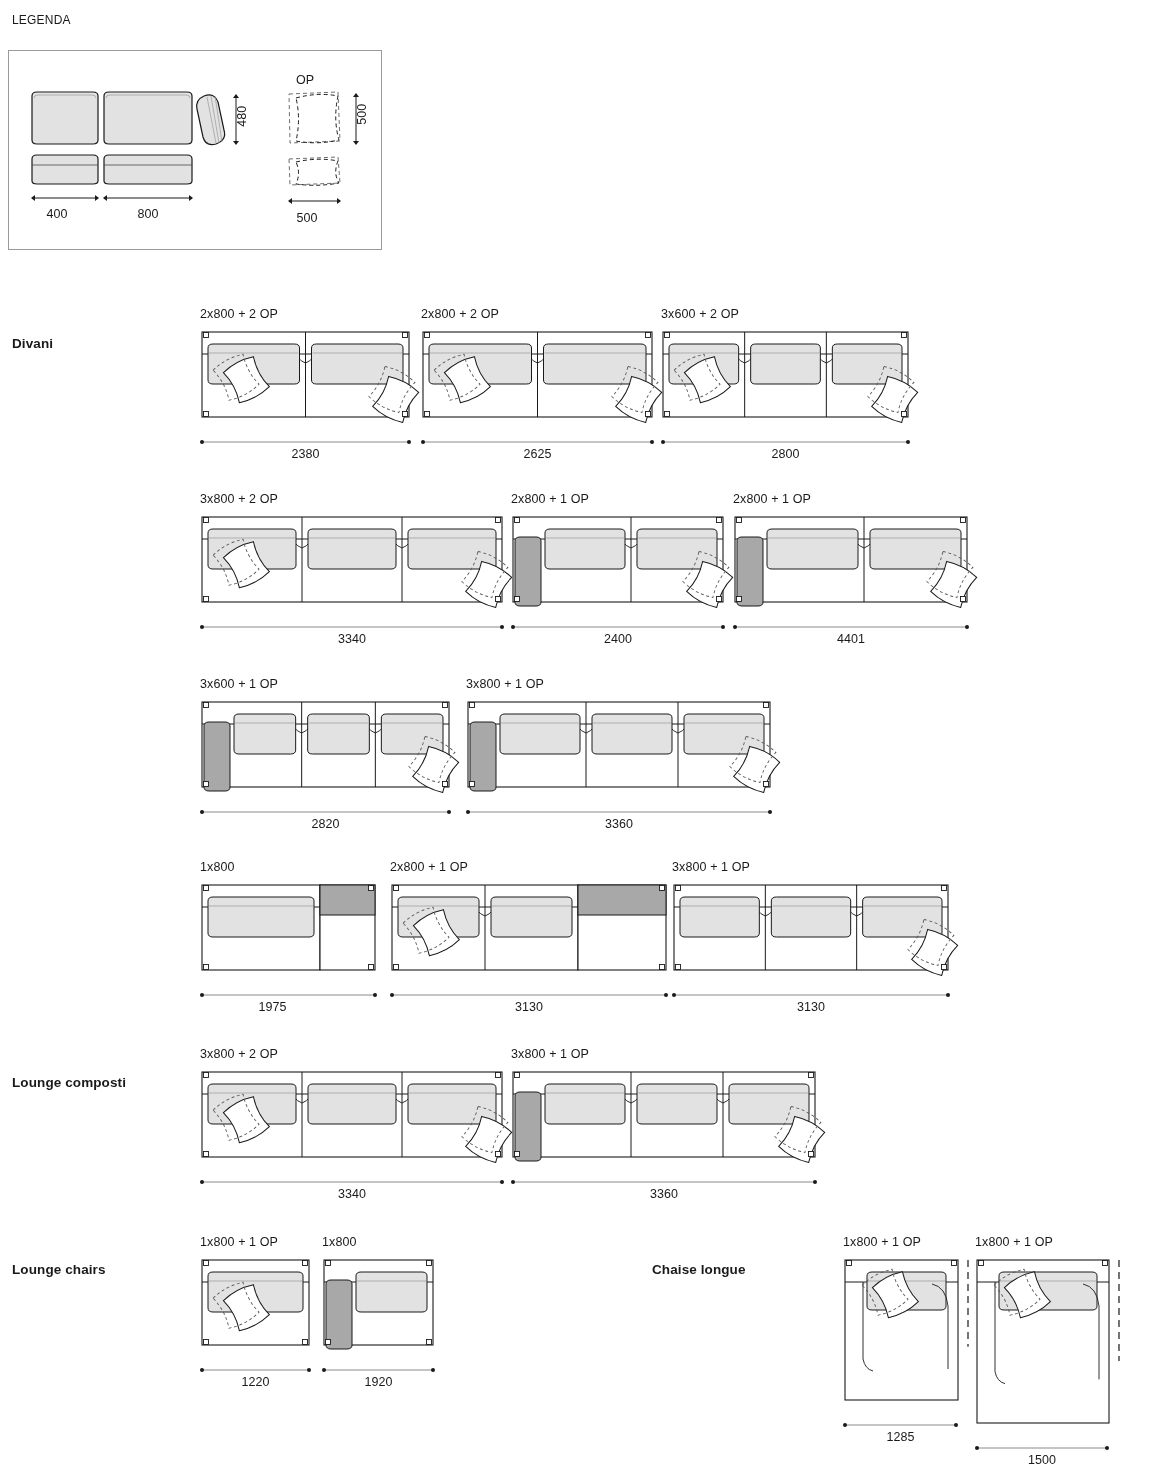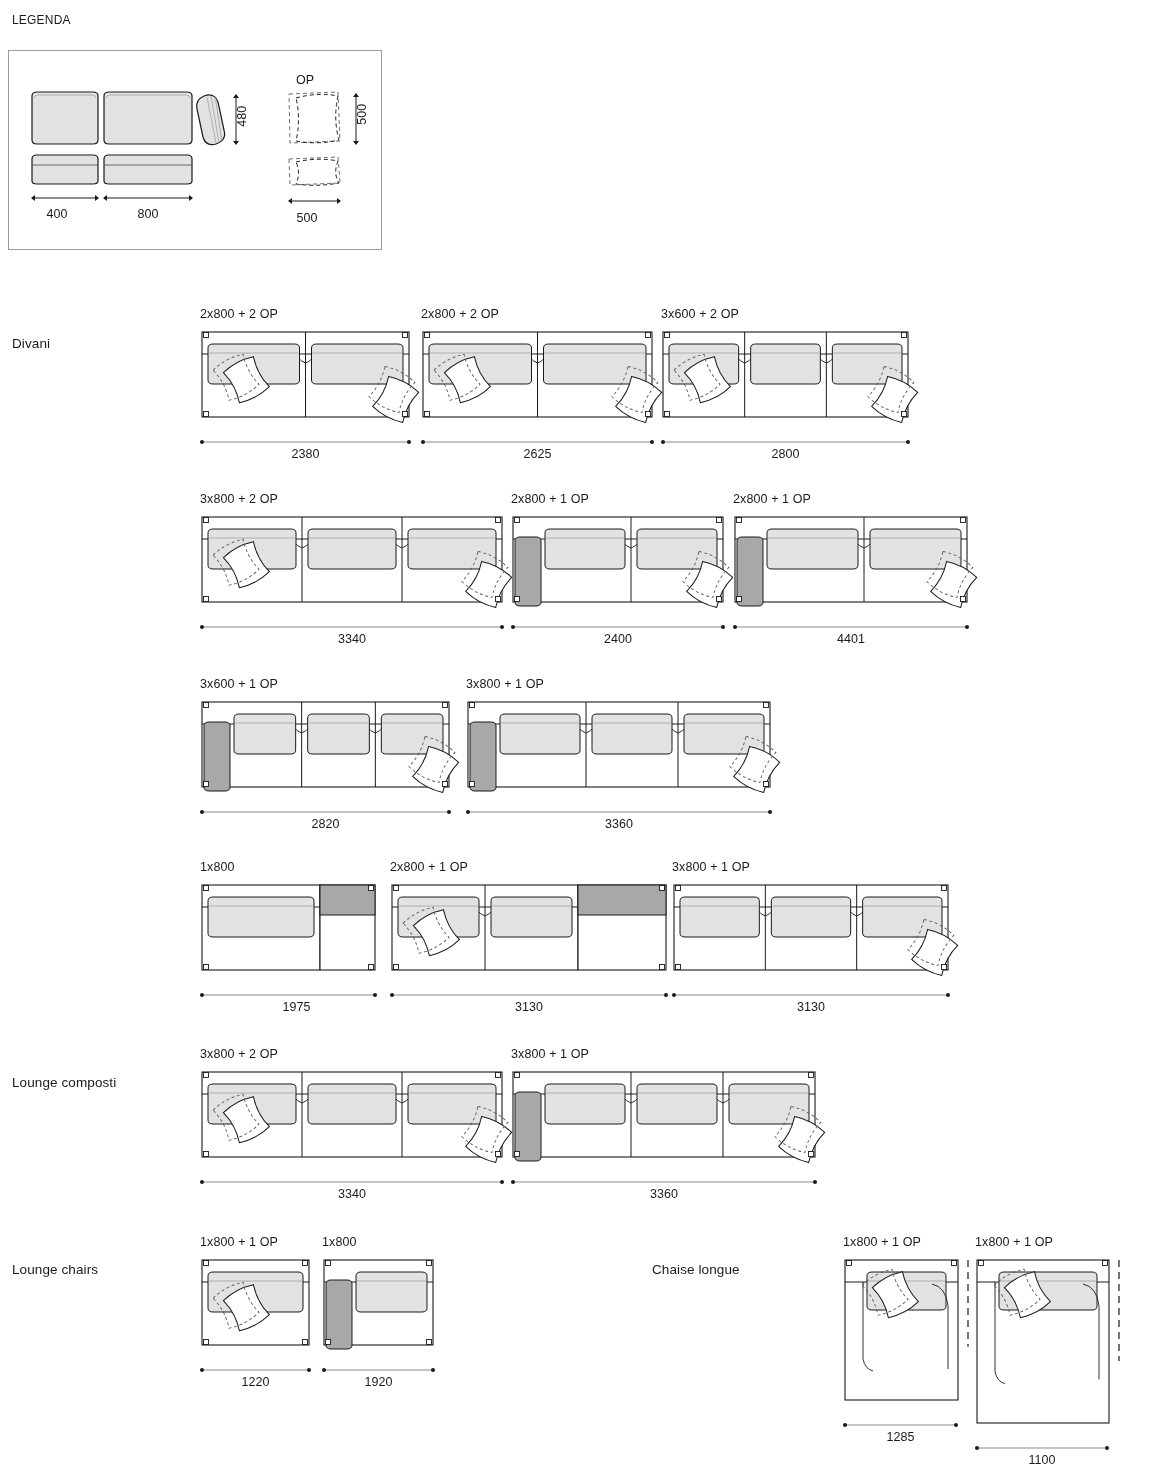--- a/index.html
+++ b/index.html
@@ -3,21 +3,21 @@
 <meta charset="utf-8">
 <style>
   html,body{margin:0;padding:0;background:#ffffff;}
   body{
     font-family:"Liberation Sans","DejaVu Sans",sans-serif;
     color:#1a1a1a;
     width:1154px;height:1478px;position:relative;overflow:hidden;
     -webkit-font-smoothing:antialiased;
   }
   .abs{position:absolute;}
-  .lbl{font-size:13.5px;letter-spacing:.1px;white-space:nowrap;line-height:1;}
+  .lbl{font-size:13.5px;letter-spacing:.1px;white-space:nowrap;line-height:1;font-weight:bold;}
   .cfg{font-size:12.5px;letter-spacing:.1px;white-space:nowrap;line-height:1;}
   .dimtxt{font-size:12.5px;white-space:nowrap;line-height:1;text-align:center;}
   .legendtitle{font-size:12px;letter-spacing:.2px;}
   .legendbox{border:1px solid #9a9a9a;box-sizing:border-box;}
   svg{display:block;overflow:visible;}
 </style>
 </head>
 <body>
 
 <div class="abs legendtitle" style="left:12px;top:13px;">LEGENDA</div>
@@ -458,21 +458,21 @@
         </g>
       </svg>
     </div>
     <div class="abs" style="left: 200px; top: 990px;">
       <svg width="177" height="10">
         <line x1="2" y1="5" x2="175" y2="5" stroke="#8a8a8a" stroke-width="1"></line>
         <circle cx="2" cy="5" r="2" fill="#1a1a1a"></circle>
         <circle cx="175" cy="5" r="2" fill="#1a1a1a"></circle>
       </svg>
     </div>
-    <div class="abs dimtxt" style="left: 208px; top: 1001px; width: 177px;">1975</div>
+    <div class="abs dimtxt" style="left: 184px; top: 1001px; width: 177px;">1975</div>
     <div class="abs cfg" style="left: 390px; top: 861px;">2x800 + 1 OP</div>
     <div class="abs" style="left: 390px; top: 883px;">
       <svg width="280" height="95">
         <g transform="translate(2,2)">
           <rect x="0" y="0" width="186" height="85" fill="#ffffff" stroke="#1a1a1a" stroke-width="1.1"></rect>
           <line x1="0" y1="22" x2="186" y2="22" stroke="#1a1a1a" stroke-width="1"></line>
           <line x1="93" y1="0" x2="93" y2="85" stroke="#1a1a1a" stroke-width="1"></line>
           <path d="M84,24 q5,6 9,7 q4,-1 9,-7" fill="none" stroke="#1a1a1a" stroke-width="0.9"></path>
           <g>
             <path d="M6,16 q0,-4 5,-4 l71,0 q5,0 5,4 l0,32 q0,4 -5,4 l-71,0 q-5,0 -5,-4 z" fill="#e2e2e2" stroke="#1a1a1a" stroke-width="1"></path>
@@ -740,14 +740,14 @@
         </g>
       </svg>
     </div>
     <div class="abs" style="left: 975px; top: 1443px;">
       <svg width="134" height="10">
         <line x1="2" y1="5" x2="132" y2="5" stroke="#8a8a8a" stroke-width="1"></line>
         <circle cx="2" cy="5" r="2" fill="#1a1a1a"></circle>
         <circle cx="132" cy="5" r="2" fill="#1a1a1a"></circle>
       </svg>
     </div>
-    <div class="abs dimtxt" style="left: 975px; top: 1454px; width: 134px;">1100</div>
+    <div class="abs dimtxt" style="left: 975px; top: 1454px; width: 134px;">1500</div>
   </div>
 
 </body></html>

